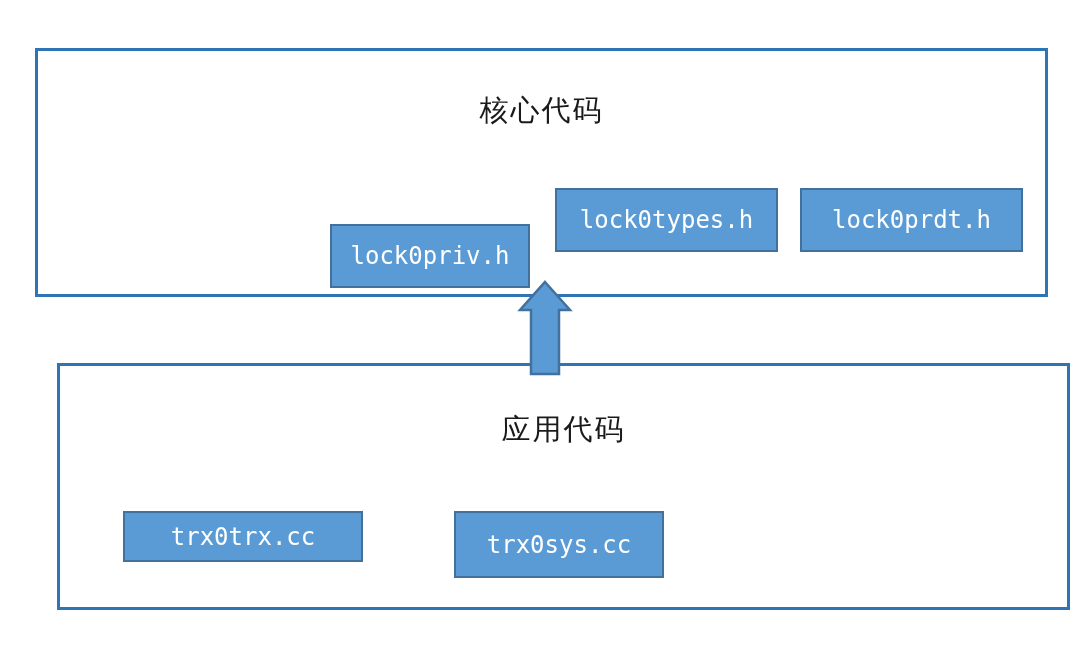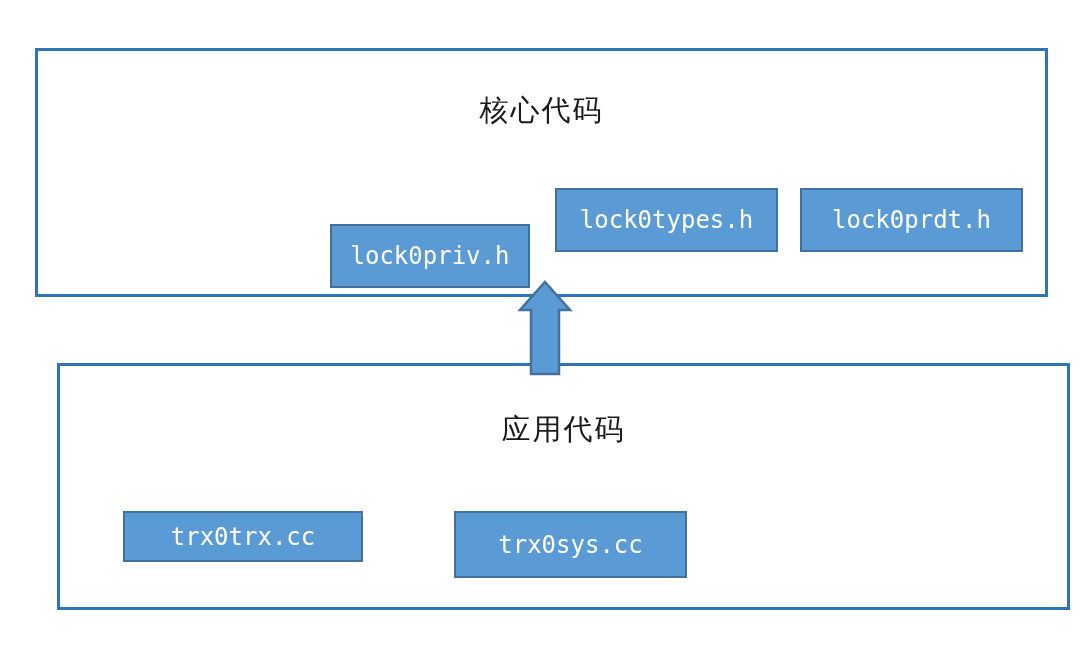--- a/index.html
+++ b/index.html
@@ -53,21 +53,21 @@
     font-size: 24px;
     white-space: nowrap;
   }
   
   .fb-1 { left: 29px;  top: 137px; width: 243px; height: 64px; }
   .fb-2 { left: 292px; top: 131px; width: 200px; height: 64px; margin-top: 42px; }
   .fb-3 { left: 517px; top: 137px; width: 223px; height: 64px; text-align: right; }
   .fb-4 { left: 762px; top: 137px; width: 223px; height: 64px; }
   
   .fb-5 { left: 63px;  top: 145px; width: 240px; height: 51px; }
-  .fb-6 { left: 394px; top: 145px; width: 233px; height: 67px; }
+  .fb-6 { left: 394px; top: 145px; width: 210px; height: 67px; }
   .fb-7 { left: 711px; top: 145px; width: 240px; height: 67px; }
   .arrow-wrap {
     position: absolute;
     left: 504px; top: 276px;
     width: 82px; height: 102px;
     z-index: 5;
   }
 </style>
 </head>
 <body>

